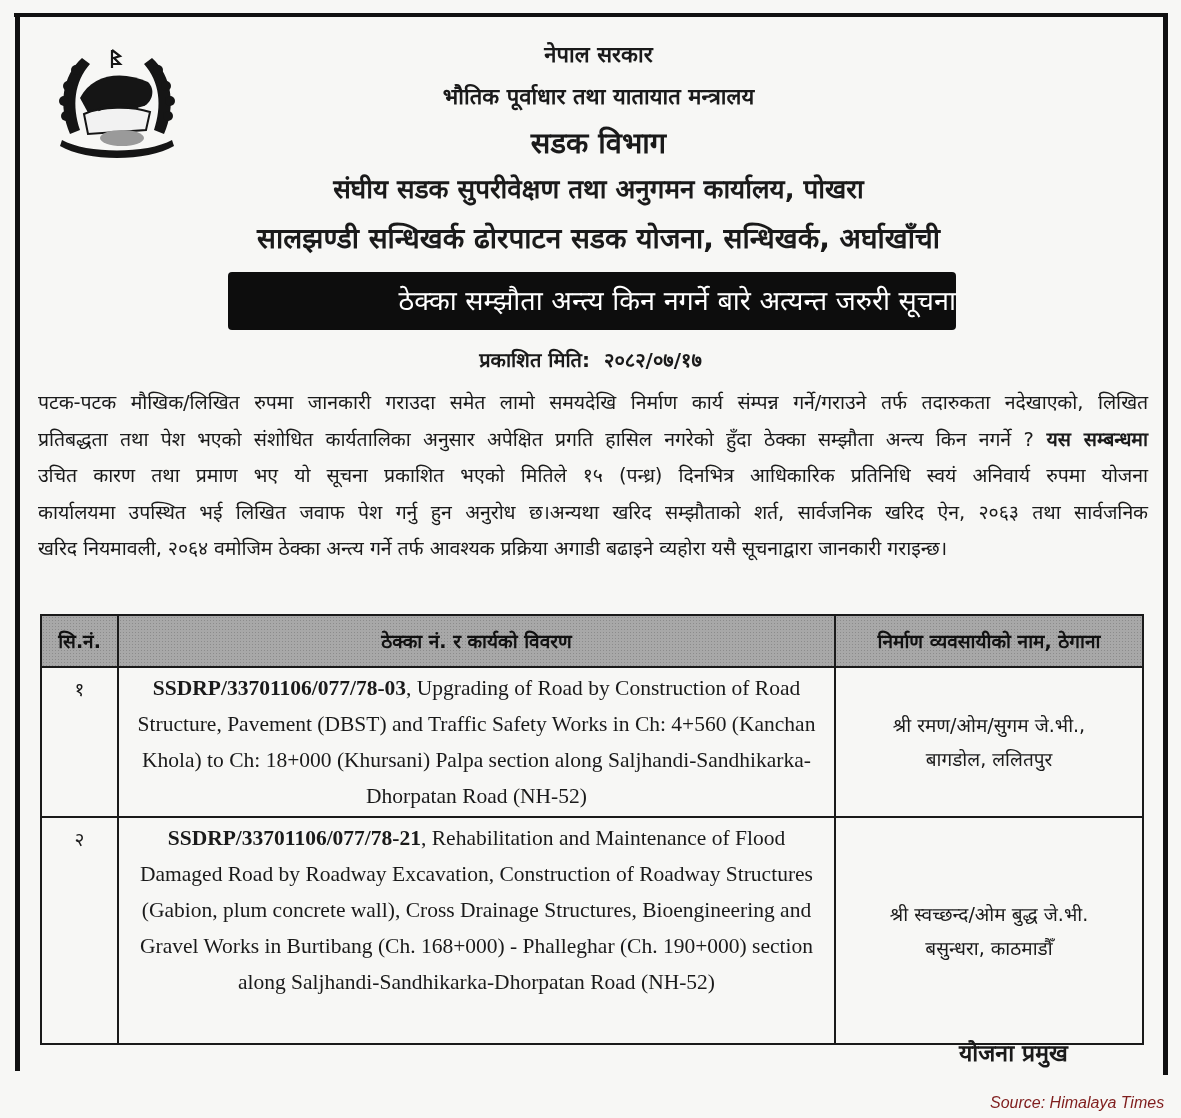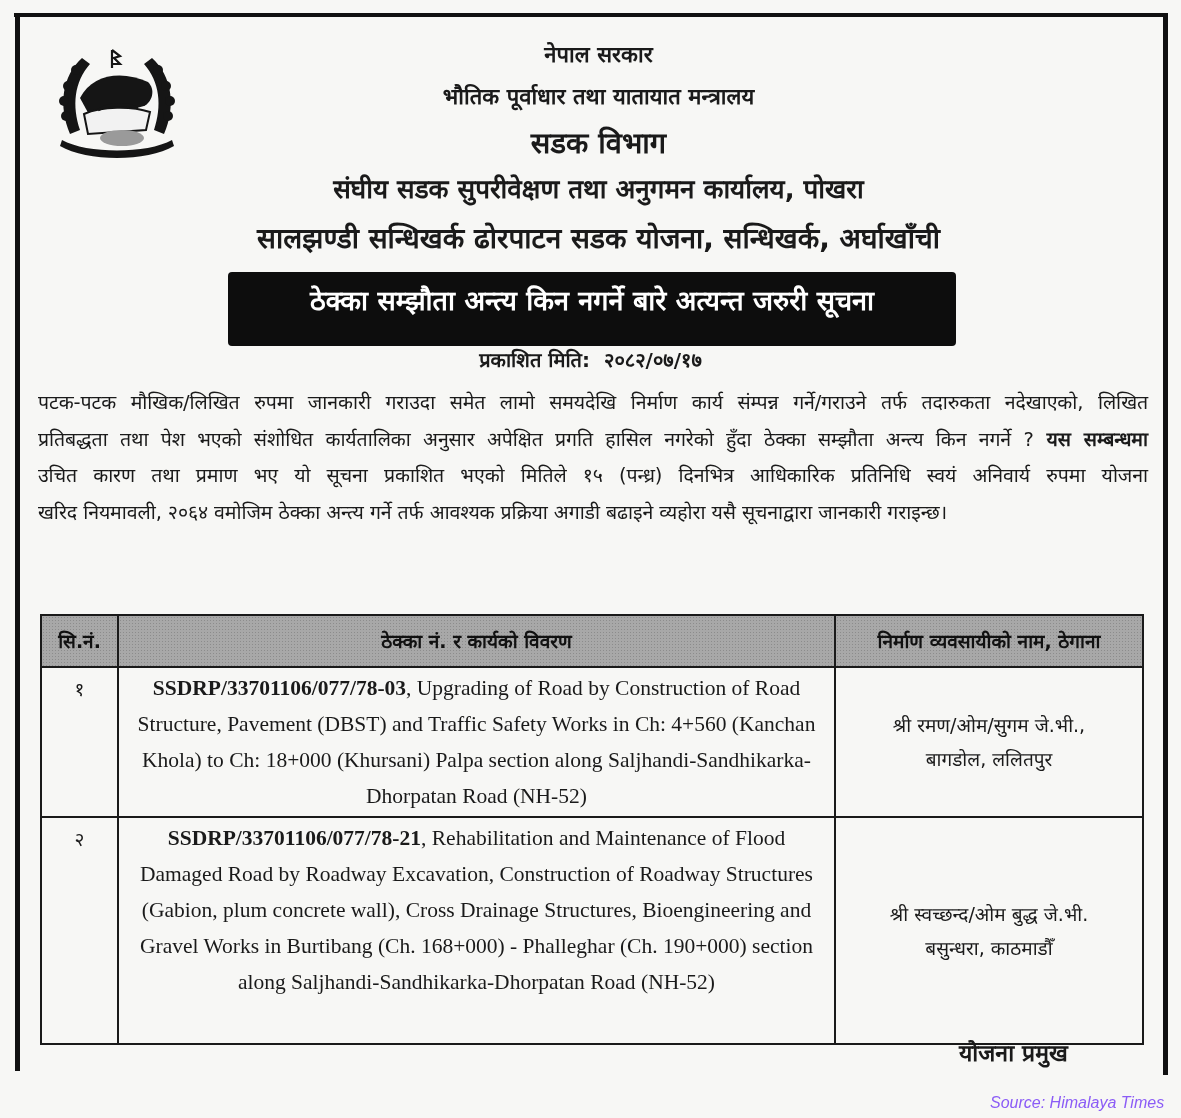--- a/index.html
+++ b/index.html
@@ -16,23 +16,23 @@
     .emblem { position: absolute; left: 52px; top: 46px; width: 130px; height: 115px; }
 
     .hdr { position: absolute; left: 0; width: 1181px; text-align: center; font-weight: bold; white-space: nowrap; }
     .hdr-1 { top: 38px; font-size: 22px; left: 8px; }
     .hdr-2 { top: 80px; font-size: 22px; left: 8px; }
     .hdr-3 { top: 122px; font-size: 29px; left: 8px; }
     .hdr-4 { top: 170px; font-size: 26px; left: 8px; }
     .hdr-5 { top: 218px; font-size: 28px; left: 8px; }
 
     .banner {
-      position: absolute; left: 228px; top: 272px; width: 728px; height: 74px;
+      position: absolute; left: 228px; top: 272px; width: 728px; height: 58px;
       background: #0d0d0d; border-radius: 4px; color: #fff;
-      font-size: 27px; font-weight: bold; text-align: center; line-height: 58px; white-space: nowrap;
+      font-size: 27px; font-weight: normal; text-align: right; line-height: 58px; white-space: nowrap;
     }
     .pub-date { position: absolute; top: 346px; left: 0; width: 1181px; text-align: center; font-size: 20px; font-weight: bold; white-space: nowrap; }
     .pub-date .date-label { margin-right: 14px; }
 
     .body-text {
       position: absolute; left: 38px; top: 385px; width: 1110px;
       font-size: 19.5px; line-height: 36.6px; text-align: justify; letter-spacing: -0.1px;
     }
     .body-text .line { display: block; white-space: nowrap; text-align-last: justify; text-align: justify; height: 36.6px; overflow: visible; }
     .body-text .line:last-child { text-align-last: left; }
@@ -59,21 +59,21 @@
     .cell-desc {
       font-family: "Liberation Serif", "DejaVu Serif", serif; font-size: 21.5px; line-height: 36px;
       padding: 2px 12px 0 12px !important;
     }
     .cell-desc .code { font-weight: bold; text-align: center; }
     .cell-contractor { font-size: 19px; line-height: 34px; vertical-align: middle !important; }
     .row-1 td { height: 140px; }
     .row-2 td { height: 217px; }
 
     .signatory { position: absolute; left: 959px; top: 1036px; font-size: 23px; font-weight: bold; white-space: nowrap; }
-    .source { position: absolute; left: 990px; top: 1094px; font-family: "Liberation Sans", "DejaVu Sans", sans-serif; font-style: italic; font-size: 16px; color: #8b5cf6; white-space: nowrap; }
+    .source { position: absolute; left: 990px; top: 1094px; font-family: "Liberation Sans", "DejaVu Sans", sans-serif; font-style: italic; font-size: 16px; color: #7f1d1d; white-space: nowrap; }
   </style>
 </head>
 <body>
 
 <div class="frame-top"></div>
 <div class="frame-left"></div>
 <div class="frame-right"></div>
 
 <svg class="emblem" viewBox="0 0 130 115">
 
@@ -111,20 +111,21 @@
 </div>
 
 <div class="pub-date">
   <span class="date-label">प्रकाशित मिति:</span><span>२०८२/०७/१७</span>
 </div>
 
 <div class="body-text">
   <span class="line">पटक-पटक मौखिक/लिखित रुपमा जानकारी गराउदा समेत लामो समयदेखि निर्माण कार्य संम्पन्न गर्ने/गराउने तर्फ तदारुकता नदेखाएको, लिखित</span>
   <span class="line"><span>प्रतिबद्धता तथा पेश भएको संशोधित कार्यतालिका अनुसार अपेक्षित प्रगति हासिल नगरेको हुँदा ठेक्का सम्झौता अन्त्य किन नगर्ने ?</span><span class="bold"> यस सम्बन्धमा</span></span>
   <span class="line">उचित कारण तथा प्रमाण भए यो सूचना प्रकाशित भएको मितिले १५ (पन्ध्र) दिनभित्र आधिकारिक प्रतिनिधि स्वयं अनिवार्य रुपमा योजना</span>
+  <span class="line">कार्यालयमा उपस्थित भई लिखित जवाफ पेश गर्नु हुन अनुरोध छ।अन्यथा खरिद सम्झौताको शर्त, सार्वजनिक खरिद ऐन, २०६३ तथा सार्वजनिक</span>
   <span class="line">खरिद नियमावली, २०६४ वमोजिम ठेक्का अन्त्य गर्ने तर्फ आवश्यक प्रक्रिया अगाडी बढाइने व्यहोरा यसै सूचनाद्वारा जानकारी गराइन्छ।</span>
 </div>
 
 <table class="notice-table">
   <colgroup>
     <col class="col-sn">
       <col class="col-desc">
       <col class="col-contractor">
   </colgroup>
   <thead>

